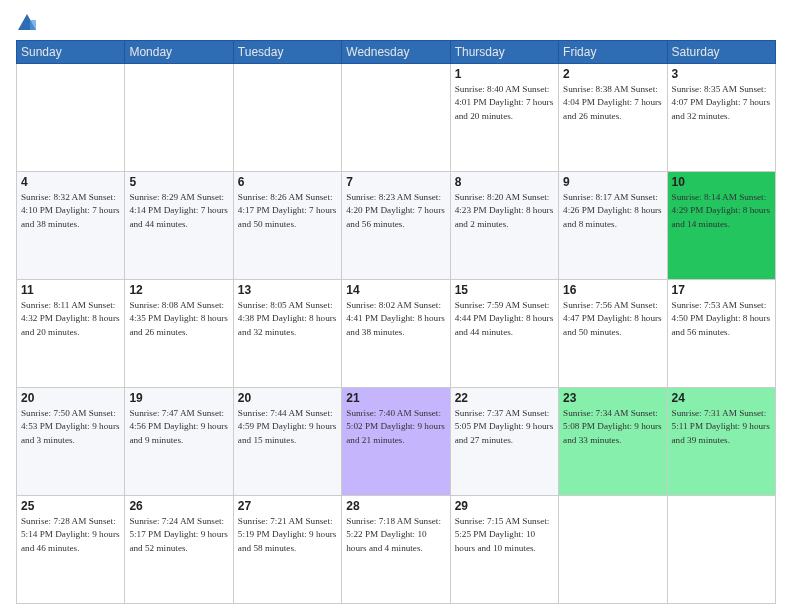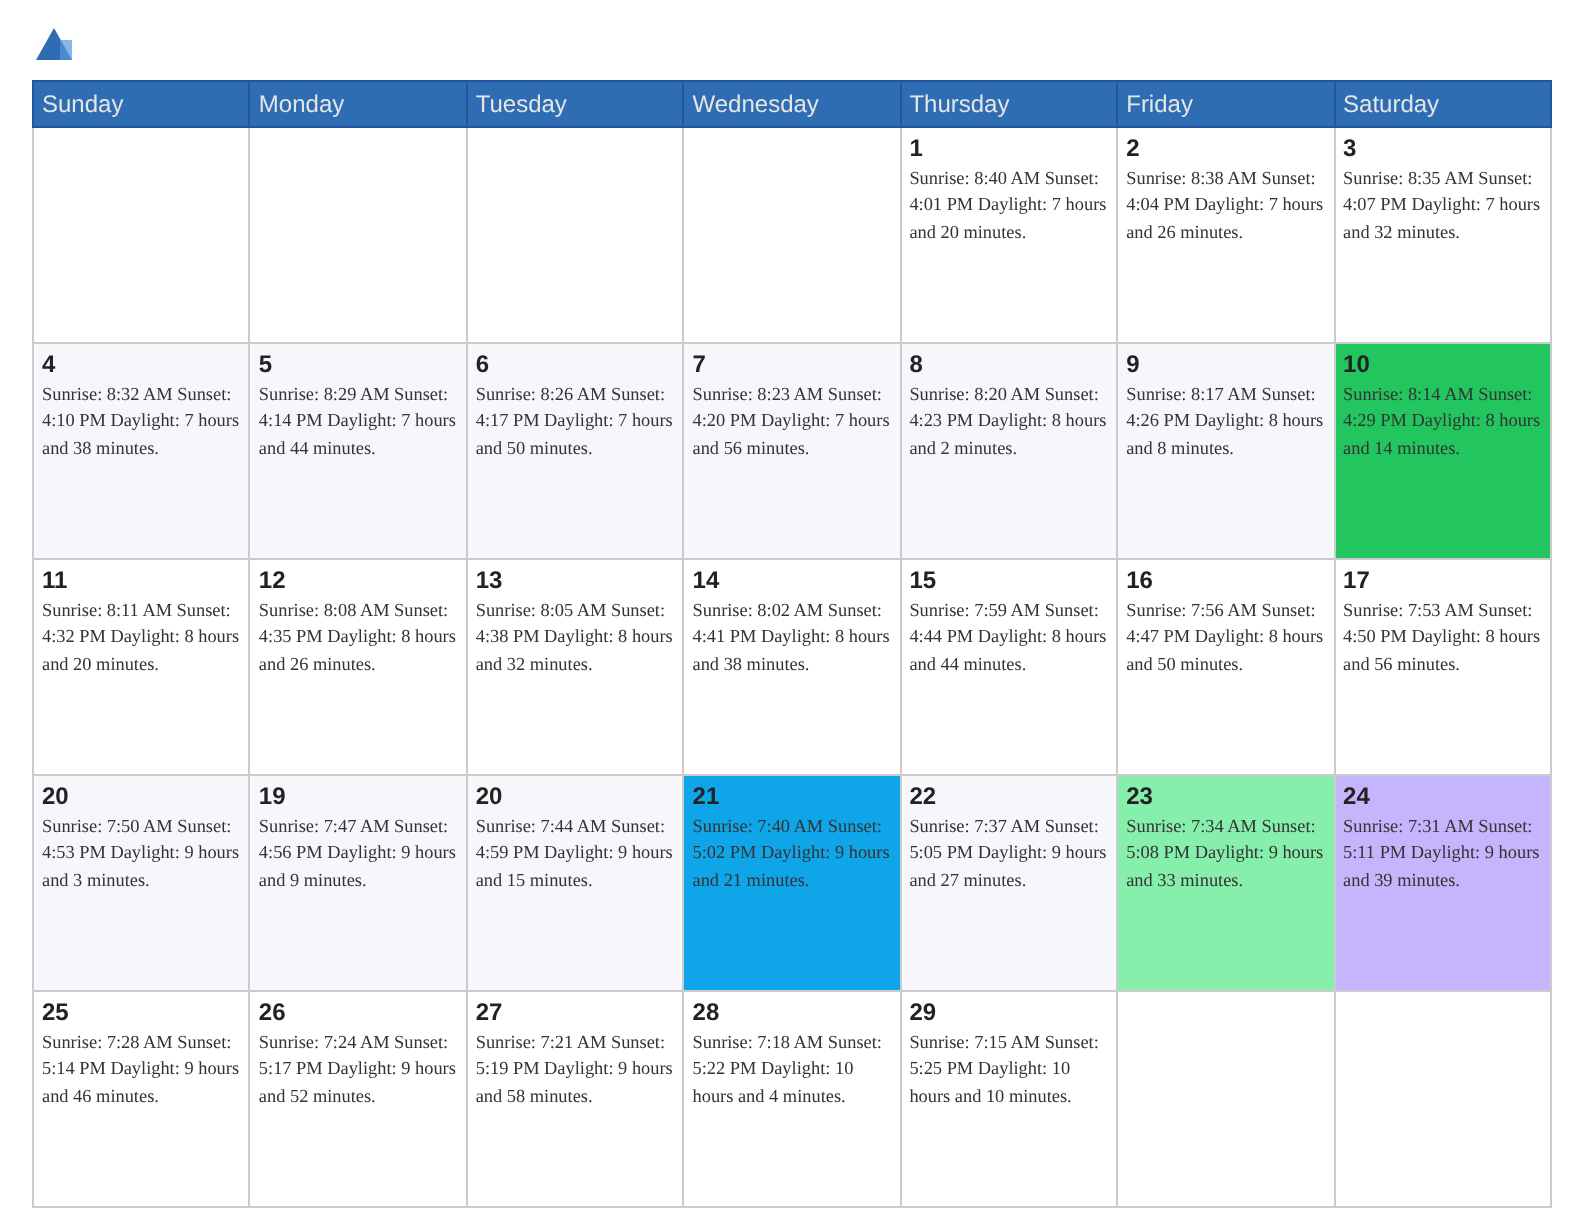--- a/index.html
+++ b/index.html
@@ -282,42 +282,42 @@
 Daylight: 9 hours
 and 9 minutes.</div>
           </td>
           <td style="background: rgb(245, 247, 250); margin-top: 42px;">
             <span class="day-num">20</span>
             <div class="day-info">Sunrise: 7:44 AM
 Sunset: 4:59 PM
 Daylight: 9 hours
 and 15 minutes.</div>
           </td>
-          <td style="background: #0ea5e9;">
+          <td style="background: #c4b5fd;">
             <span class="day-num">21</span>
             <div class="day-info">Sunrise: 7:40 AM
 Sunset: 5:02 PM
 Daylight: 9 hours
 and 21 minutes.</div>
           </td>
           <td style="background: rgb(245, 247, 250); margin-left: 36px;">
             <span class="day-num">22</span>
             <div class="day-info">Sunrise: 7:37 AM
 Sunset: 5:05 PM
 Daylight: 9 hours
 and 27 minutes.</div>
           </td>
           <td style="background: #86efac;">
             <span class="day-num">23</span>
             <div class="day-info">Sunrise: 7:34 AM
 Sunset: 5:08 PM
 Daylight: 9 hours
 and 33 minutes.</div>
           </td>
-          <td style="background: #c4b5fd; margin-top: 40px;">
+          <td style="background: #86efac; margin-top: 40px;">
             <span class="day-num">24</span>
             <div class="day-info">Sunrise: 7:31 AM
 Sunset: 5:11 PM
 Daylight: 9 hours
 and 39 minutes.</div>
           </td>
         </tr>
         <tr>
           <td>
             <span class="day-num">25</span>

